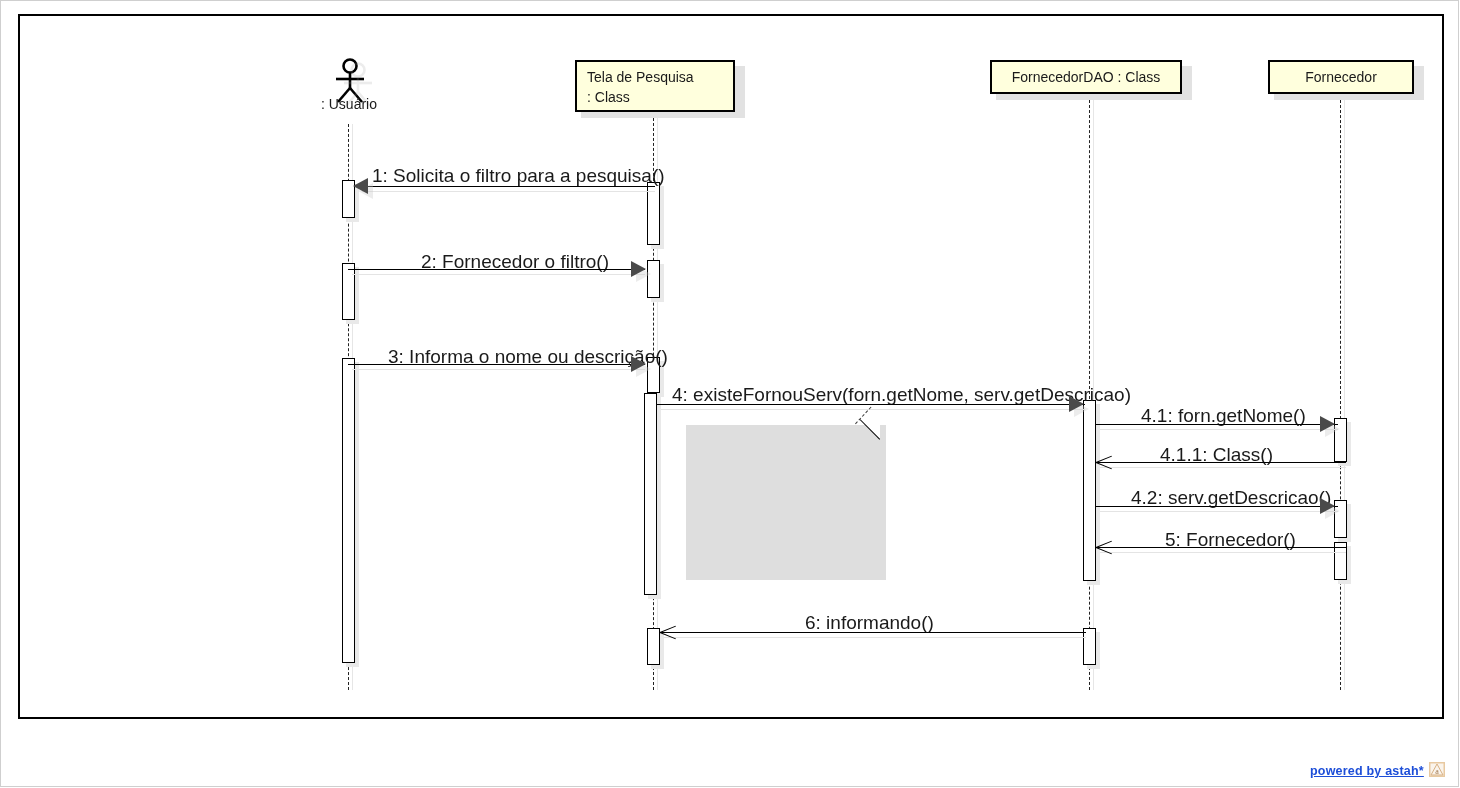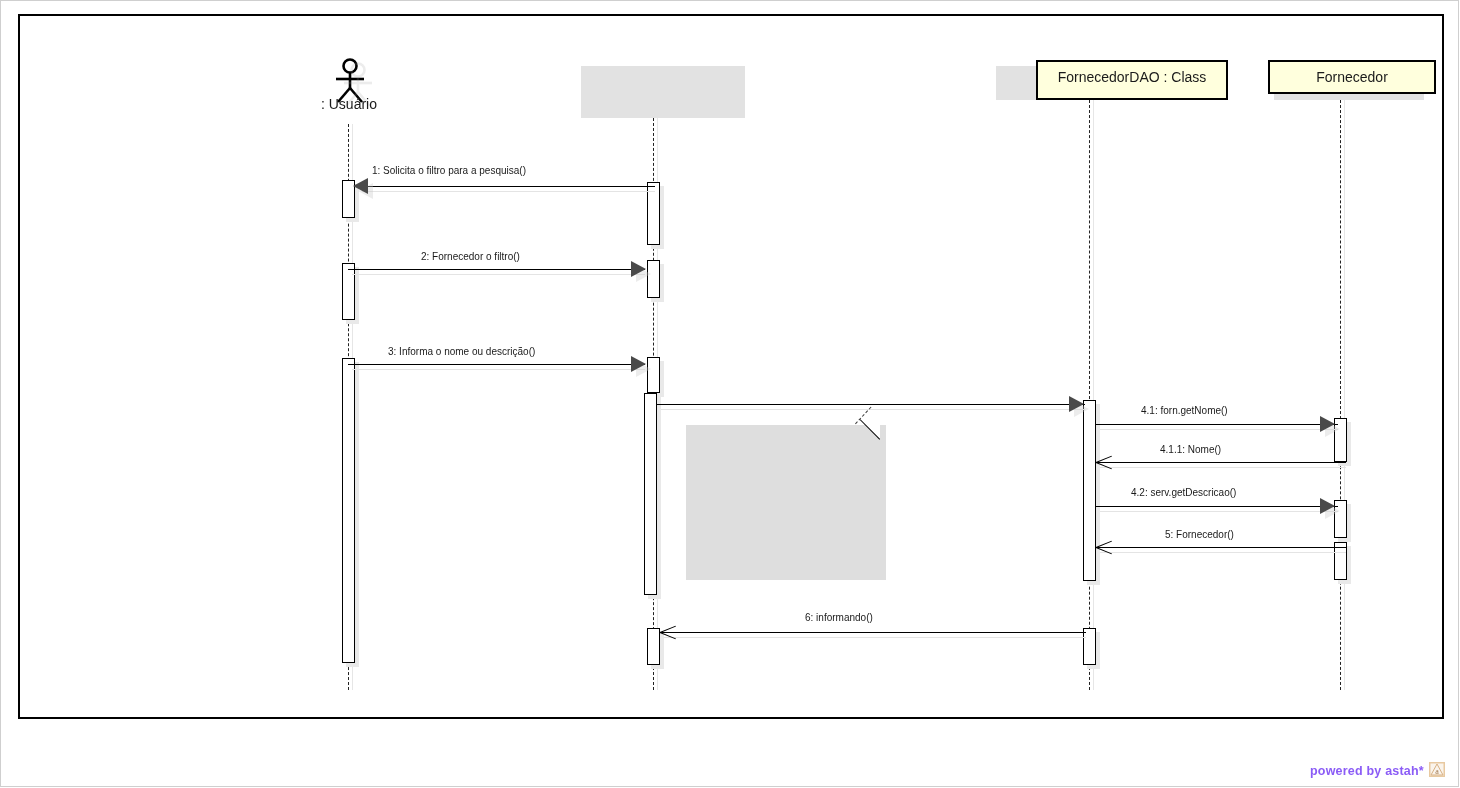--- a/index.html
+++ b/index.html
@@ -130,21 +130,21 @@
     height: 0;
     border-top: 1px solid #000000;
   }
   .msg-line-shadow {
     position: absolute;
     height: 0;
     border-top: 1px solid #e4e4e4;
   }
   .msg-label {
     position: absolute;
-    font-size: 10px;
+    font-size: 19px;
     color: #1a1a1a;
     white-space: nowrap;
   }
   
   .arrow-filled {
     position: absolute;
     width: 0; height: 0;
   }
   .arrow-filled.right {
     border-left: 15px solid #4a4a4a;
@@ -218,23 +218,24 @@
     height: 0;
     border-top: 1.4px dashed #3b3b3b;
     transform-origin: left center;
   }
 
   
   .watermark {
     position: absolute;
     font-size: 12.5px;
     font-weight: bold;
-    color: #8b5cf6;
+    color: #1d4ed8;
     letter-spacing: .2px;
     white-space: nowrap;
+    text-decoration: underline;
   }
   .wm-logo {
     position: absolute;
     width: 16px; height: 15px;
   }
 </style>
 </head>
 <body>
 
 <div id="canvas">
@@ -266,26 +267,28 @@
   <svg style="position:absolute; left:337px; top:62px; width:42px; height:46px; opacity:.18;" viewBox="0 0 42 46">
     <circle cx="21" cy="8" r="6.5" fill="none" stroke="#999" stroke-width="2.6"></circle>
     <line x1="21" y1="15" x2="21" y2="31" stroke="#999" stroke-width="2.6"></line>
     <line x1="7" y1="21" x2="35" y2="21" stroke="#999" stroke-width="2.6"></line>
     <line x1="21" y1="30" x2="9" y2="44" stroke="#999" stroke-width="2.6"></line>
     <line x1="21" y1="30" x2="33" y2="44" stroke="#999" stroke-width="2.6"></line>
   </svg>
   <div class="actor-label" style="left:289px; top:96px; width:120px;">: Usuário</div>
 
   <div class="objbox-shadow" style="left:581px; top:66px; width:164px; height:52px;"></div>
+  <div class="objbox" style="left:575px; top:60px; width:160px; height:52px;">Tela de Pesquisa
+: Class</div>
 
   <div class="objbox-shadow" style="left:996px; top:66px; width:196px; height:34px;"></div>
-  <div class="objbox" style="left:990px; top:60px; width:192px; height:40px; text-align:center;margin-left:46px;">FornecedorDAO : Class</div>
+  <div class="objbox" style="left:990px; top:60px; width:192px; height:34px; text-align:center;">FornecedorDAO : Class</div>
 
   <div class="objbox-shadow" style="left:1274px; top:66px; width:150px; height:34px;"></div>
-  <div class="objbox" style="left:1268px; top:60px; width:168px; height:34px; text-align:center;">Fornecedor</div>
+  <div class="objbox" style="left:1268px; top:60px; width:146px; height:34px; text-align:center;">Fornecedor</div>
 
   <div class="activation-shadow" style="left:346px; top:184px; height:38px;"></div>
   <div class="activation" style="left:342px; top:180px; height:38px;"></div>
 
   <div class="activation-shadow" style="left:346px; top:267px; height:57px;"></div>
   <div class="activation" style="left:342px; top:263px; height:57px;"></div>
 
   <div class="activation-shadow" style="left:346px; top:362px; height:305px;"></div>
   <div class="activation" style="left:342px; top:358px; height:305px;"></div>
 
@@ -330,32 +333,33 @@
   <div class="msg-line" style="left:348px; top:269px; width:297px;"></div>
   <div class="arrow-filled-shadow right" style="left:636px; top:266px;"></div>
   <div class="arrow-filled right" style="left:631px; top:261px;"></div>
 
   <div class="msg-label" style="left:388px; top:346px;">3: Informa o nome ou descrição()</div>
   <div class="msg-line-shadow" style="left:352px; top:369px; width:293px;"></div>
   <div class="msg-line" style="left:348px; top:364px; width:297px;"></div>
   <div class="arrow-filled-shadow right" style="left:636px; top:361px;"></div>
   <div class="arrow-filled right" style="left:631px; top:356px;"></div>
 
+  <div class="msg-label" style="left:672px; top:384px;">4: existeFornouServ(forn.getNome, serv.getDescricao)</div>
   <div class="msg-line-shadow" style="left:661px; top:409px; width:424px;"></div>
   <div class="msg-line" style="left:657px; top:404px; width:428px;"></div>
   <div class="arrow-filled-shadow right" style="left:1074px; top:401px;"></div>
   <div class="arrow-filled right" style="left:1069px; top:396px;"></div>
 
   <div class="msg-label" style="left:1141px; top:405px;">4.1: forn.getNome()</div>
   <div class="msg-line-shadow" style="left:1100px; top:429px; width:238px;"></div>
   <div class="msg-line" style="left:1096px; top:424px; width:242px;"></div>
   <div class="arrow-filled-shadow right" style="left:1325px; top:421px;"></div>
   <div class="arrow-filled right" style="left:1320px; top:416px;"></div>
 
-  <div class="msg-label" style="left:1160px; top:444px;">4.1.1: Nome()</div>
+  <div class="msg-label" style="left:1160px; top:444px;">4.1.1: Class()</div>
   <div class="msg-line-shadow" style="left:1100px; top:467px; width:246px;"></div>
   <div class="msg-line" style="left:1096px; top:462px; width:250px;"></div>
   <div class="arrow-open left" style="left:1096px; top:462px; width:18px; height:1px;">
     <span class="v1"></span>
       <span class="v2"></span>
   </div>
 
   <div class="msg-label" style="left:1131px; top:487px;">4.2: serv.getDescricao()</div>
   <div class="msg-line-shadow" style="left:1100px; top:511px; width:238px;"></div>
   <div class="msg-line" style="left:1096px; top:506px; width:242px;"></div>

